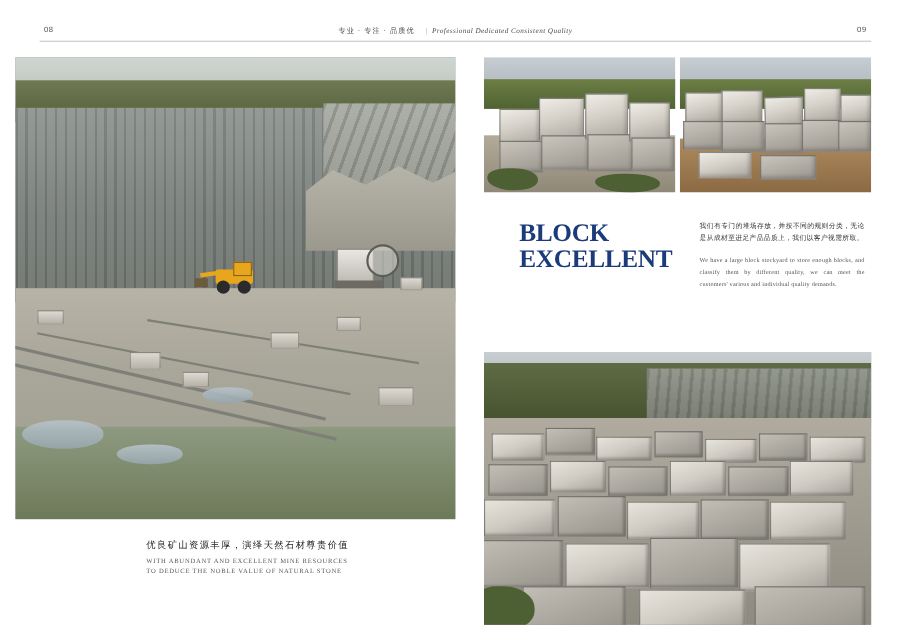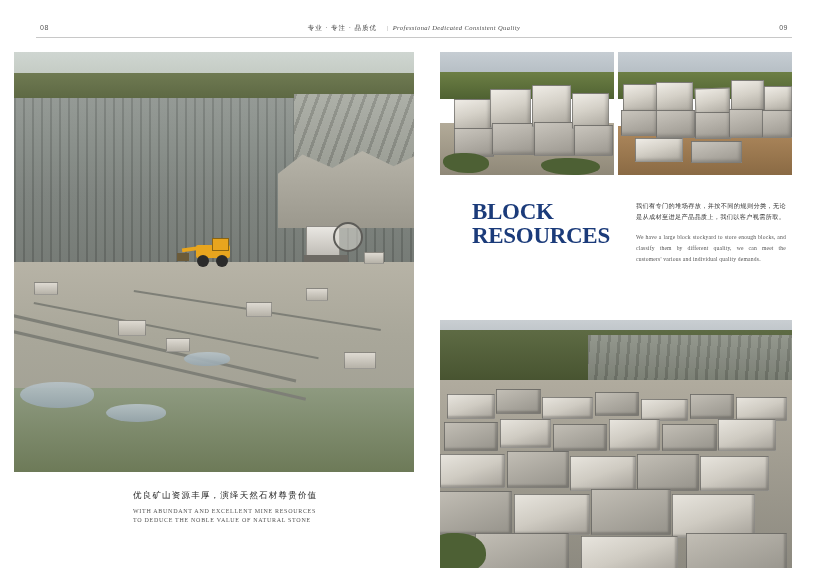--- a/index.html
+++ b/index.html
@@ -373,21 +373,21 @@
           <div class="blk dark" style="left:83%; top:47%; width:16%; height:21%;"></div>
           <div class="blk" style="left:10%; top:70%; width:26%; height:18%;"></div>
           <div class="blk dark" style="left:42%; top:72%; width:28%; height:17%;"></div>
         </div>
       </div>
     </div>
 
     <div class="mid-band">
       <div class="title-wrap">
         <div class="title-en">BLOCK</div>
-        <div class="title-en">RESOURCES</div>
+        <div class="title-en">EXCELLENT</div>
       </div>
       <div class="body-wrap">
         <div class="body-cn">我们有专门的堆场存放，并按不同的规则分类，无论是从成材至进足产品品质上，我们以客户视需所取。</div>
         <div class="body-en">We have a large block stockyard to store enough blocks, and classify them by different quality, we can meet the customers' various and individual quality demands.</div>
       </div>
     </div>
 
     <div class="bottom-photo">
       <div class="scene">
         <div class="sy-sky"></div>

